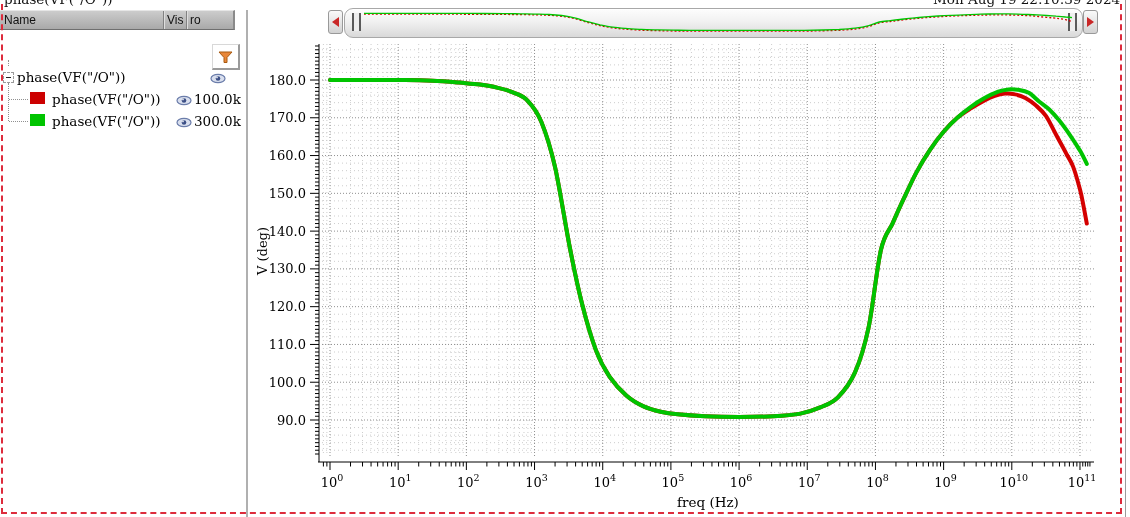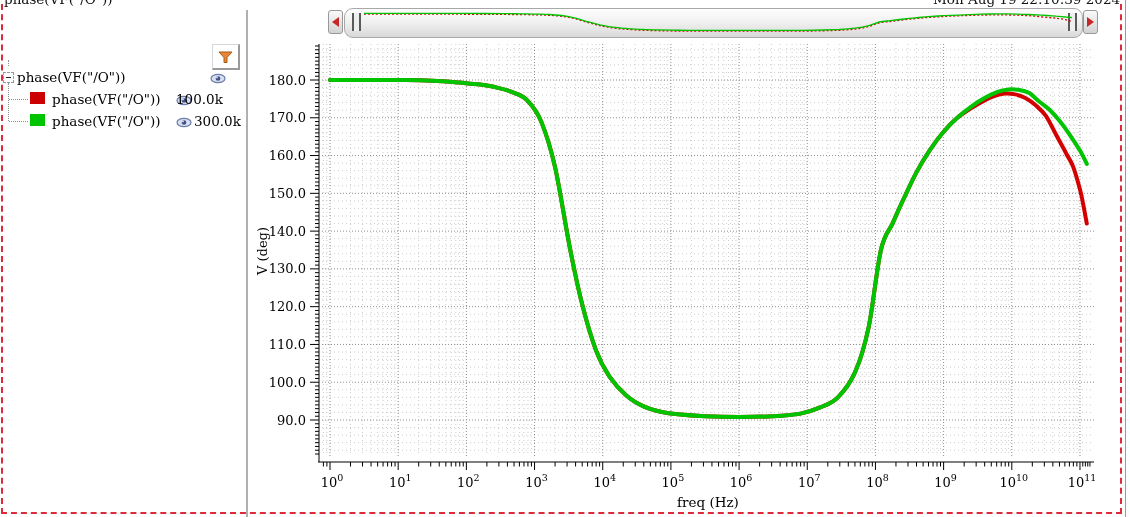--- a/index.html
+++ b/index.html
@@ -49,20 +49,27 @@
 </style>
 </head>
 <body>
 
 <div class="window">
 
   <div class="clip-text" style="left:4px">phase(VF("/O"))</div>
   <div class="clip-text" style="left:933px">Mon Aug 19 22:10:39 2024   1</div>
 
   <div class="abs" style="left:0;top:0;width:246px;height:517px;">
+    <div class="panel-header">
+      <span class="collbl" style="left:4px">Name</span>
+      <span class="hsep" style="left:163px"></span>
+      <span class="collbl" style="left:167px">Vis</span>
+      <span class="hsep" style="left:186px"></span>
+      <span class="collbl" style="left:190px">ro</span>
+    </div>
 
     <button class="filter-btn">
       <svg width="17" height="16" viewBox="0 0 17 16">
         <polygon points="2,3 15,3 10,8.5 10,13.5 7,13.5 7,8.5" fill="#e8873a" stroke="#a85a10" stroke-width="1"></polygon>
       </svg>
     </button>
 
     <div class="dotv" style="left:8px;top:60px;height:6px"></div>
     <div class="dotv" style="left:8px;top:83px;height:38px"></div>
     <div class="doth" style="left:9px;top:99px;width:19px"></div>
@@ -85,21 +92,21 @@
     <div class="trow" style="top:88px;width:246px">
       <span class="swatch" style="left: 30px; background: rgb(204, 0, 0);"></span>
       <span class="tlabel" style="left:52px">phase(VF("/O"))</span>
       <span class="eye" style="left:176px">
         <svg width="16" height="11" viewBox="0 0 16 11">
           <ellipse cx="8" cy="5.5" rx="7" ry="4.2" fill="#d9dfee" stroke="#6b7daa" stroke-width="1.2"></ellipse>
           <circle cx="8" cy="5.5" r="2.3" fill="#3c4f86"></circle>
             <circle cx="7" cy="4.4" r="0.9" fill="#fff" opacity="0.85"></circle>
         </svg>
       </span>
-      <span class="rovalue" style="left:176px">100.0k</span>
+      <span class="rovalue" style="left:194px">100.0k</span>
     </div>
 
     <div class="trow" style="top:110px;width:246px">
       <span class="swatch" style="left: 30px; background: rgb(0, 196, 0);"></span>
       <span class="tlabel" style="left:52px">phase(VF("/O"))</span>
       <span class="eye" style="left:176px">
         <svg width="16" height="11" viewBox="0 0 16 11">
           <ellipse cx="8" cy="5.5" rx="7" ry="4.2" fill="#d9dfee" stroke="#6b7daa" stroke-width="1.2"></ellipse>
           <circle cx="8" cy="5.5" r="2.3" fill="#3c4f86"></circle>
             <circle cx="7" cy="4.4" r="0.9" fill="#fff" opacity="0.85"></circle>

